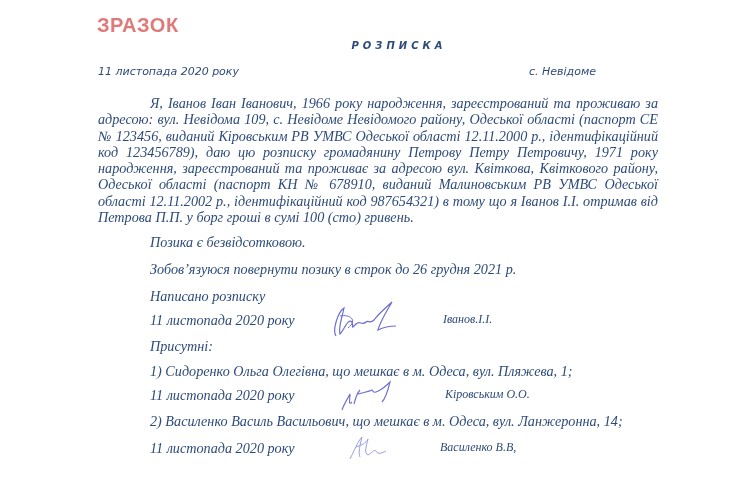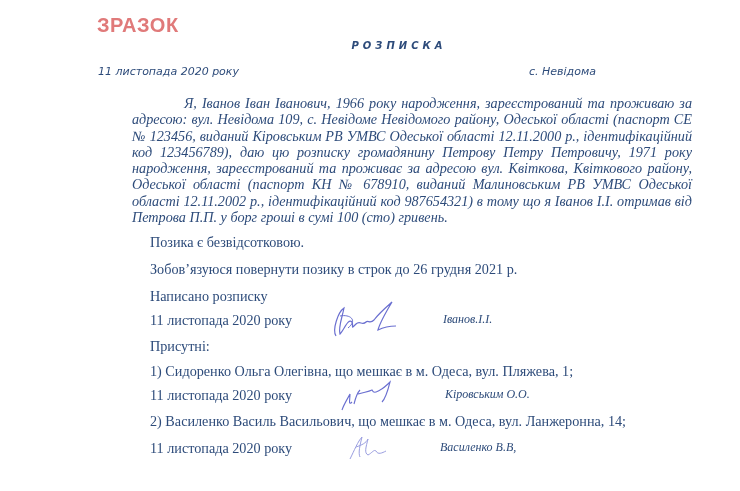--- a/index.html
+++ b/index.html
@@ -15,44 +15,44 @@
     font-size: 10px; color: #2d4b7a; letter-spacing: 4px; padding-left: 26px; box-sizing: border-box;
   }
   .date-row {
     position: absolute; left: 98px; top: 65px; width: 498px;
     display: flex; justify-content: space-between;
     font-family: "DejaVu Sans", sans-serif; font-style: italic; font-size: 11px; color: #2d4b7a;
   }
   .body-text {
     position: absolute; left: 98px; top: 95px; width: 560px;
     font-family: "Liberation Serif", serif; font-style: italic; font-size: 14.2px;
-    line-height: 16.3px; color: #2d4b7a; text-align: justify; margin-left: 34px;
+    line-height: 16.3px; color: #2d4b7a; text-align: justify;
   }
   .body-text .indent { display: inline-block; width: 52px; }
   .line {
     position: absolute; left: 150px;
-    font-family: "Liberation Serif", serif; font-size: 14.2px;
+    font-family: "Liberation Serif", serif; font-style: italic; font-size: 14.2px;
     color: #2d4b7a; white-space: nowrap;
   }
   .sign-name {
     position: absolute;
     font-family: "Liberation Serif", serif; font-style: italic; font-size: 12px;
     color: #2d4b7a; white-space: nowrap;
   }
   .signature { position: absolute; }
 </style>
 </head>
 <body>
 
 <div class="watermark">ЗРАЗОК</div>
 <div class="title">РОЗПИСКА</div>
 
 <div class="date-row">
   <span>11 листопада 2020 року</span>
-  <span>с. Невідома</span>
+  <span>с. Невідоме</span>
 </div>
 
 <div class="body-text"><span class="indent"></span><span>Я, Іванов Іван Іванович, 1966 року народження, зареєстрований та проживаю за адресою: вул. Невідома 109, с. Невідоме Невідомого району, Одеської області (паспорт СЕ № 123456, виданий Кіровським РВ УМВС Одеської області 12.11.2000 р., ідентифікаційний код 123456789), даю цю розписку громадянину Петрову Петру Петровичу, 1971 року народження, зареєстрований та проживає за адресою вул. Квіткова, Квіткового району, Одеської області (паспорт КН № 678910, виданий Малиновським РВ УМВС Одеської області 12.11.2002 р., ідентифікаційний код 987654321) в тому що я Іванов І.І. отримав від Петрова П.П. у борг гроші в сумі 100 (сто) гривень.</span></div>
 
 <div class="line" style="top:234px">Позика є безвідсотковою.</div>
 <div class="line" style="top:261px">Зобов’язуюся повернути позику в строк до 26 грудня 2021 р.</div>
 <div class="line" style="top:288px">Написано розписку</div>
 
 <div class="line" style="top:312px">11 листопада  2020 року</div>
 <svg class="signature" style="left:330px;top:300px" width="70" height="42" viewBox="0 0 70 42">

